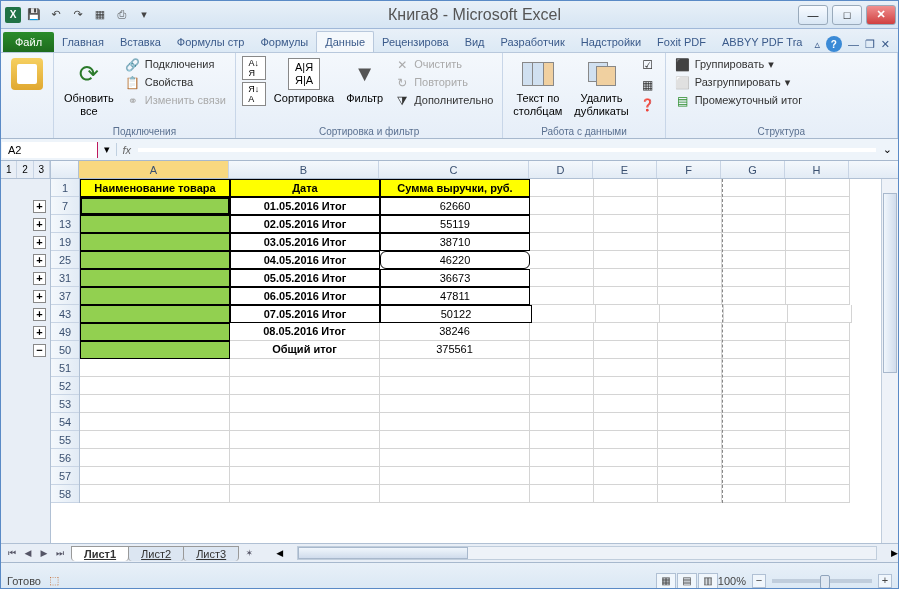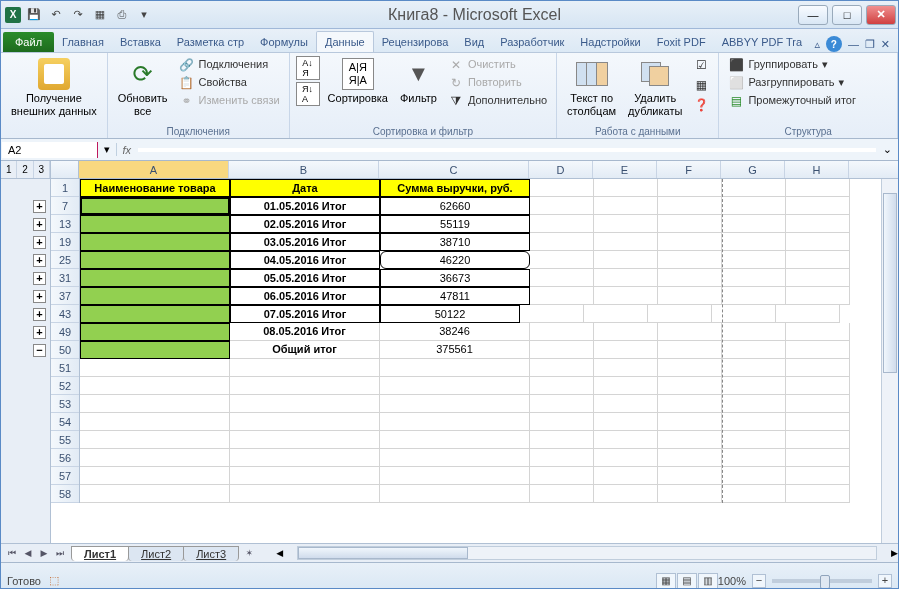--- a/index.html
+++ b/index.html
@@ -127,21 +127,21 @@
     <div class="win-btn">—</div>
     <div class="win-btn">□</div>
     <div class="win-btn win-close">✕</div>
   </div>
 </div>
 
 <div class="ribbon-tabs">
   <div class="file-tab">Файл</div>
   <div class="tab">Главная</div>
   <div class="tab">Вставка</div>
-  <div class="tab">Разметка стр</div>
+  <div class="tab">Формулы стр</div>
   <div class="tab">Формулы</div>
   <div class="tab active">Данные</div>
   <div class="tab">Рецензирова</div>
   <div class="tab">Вид</div>
   <div class="tab">Разработчик</div>
   <div class="tab">Надстройки</div>
   <div class="tab">Foxit PDF</div>
   <div class="tab">ABBYY PDF Tra</div>
   <div class="tab-right">
     <span>▵</span>
@@ -152,22 +152,20 @@
   </div>
 </div>
 
 <div class="ribbon">
   <div class="rgroup">
     <div class="rgroup-body">
       <div class="big-btn">
         <div class="icon">
             <div class="i-db"></div>
           </div>
-        <span style="white-space:pre-line;">Получение
-внешних данных</span>
       </div>
     </div>
     <div class="rgroup-label"></div>
   </div>
   <div class="rgroup">
     <div class="rgroup-body">
       <div class="big-btn">
         <div class="icon i-refresh">⟳</div>
         <span style="white-space:pre-line;">Обновить
 все</span>
@@ -438,21 +436,21 @@
             <div class="cell data-c" style="width: 150px;">47811</div>
             <div class="cell" style="width: 64px;"></div>
             <div class="cell" style="width: 64px;"></div>
             <div class="cell" style="width: 64px;"></div>
             <div class="cell" style="width: 64px;"></div>
             <div class="cell" style="width: 64px;"></div>
           </div>
           <div class="cell-row">
             <div class="cell green-cell" style="width: 150px;"></div>
             <div class="cell data-b" style="width: 150px;">07.05.2016 Итог</div>
-            <div class="cell data-c" style="width: 140px;">50122</div>
+            <div class="cell data-c" style="width: 152px;">50122</div>
             <div class="cell" style="width: 64px;"></div>
             <div class="cell" style="width: 64px;"></div>
             <div class="cell" style="width: 64px;"></div>
             <div class="cell" style="width: 64px;"></div>
             <div class="cell" style="width: 64px;"></div>
           </div>
           <div class="cell-row">
             <div class="cell green-cell" style="width: 150px;"></div>
             <div class="cell data-b-nb" style="width: 150px;">08.05.2016 Итог</div>
             <div class="cell data-c-nb" style="width: 150px;">38246</div>

